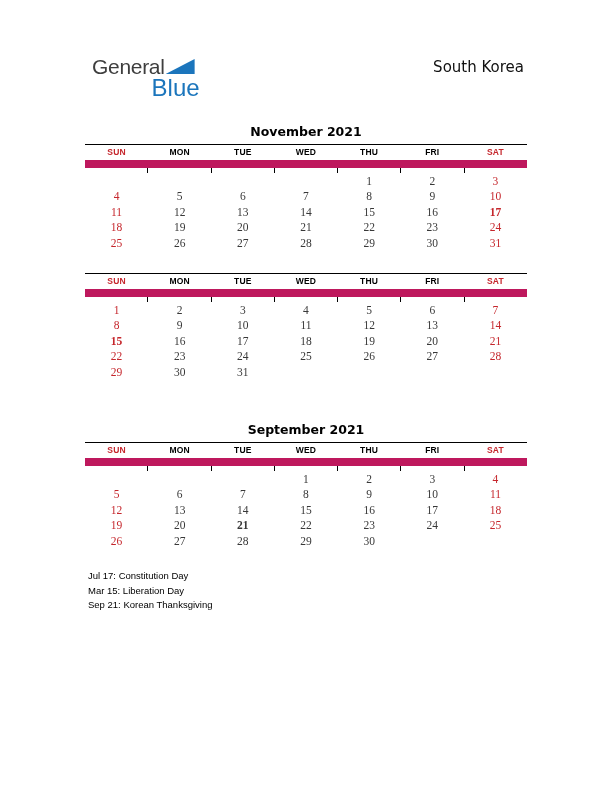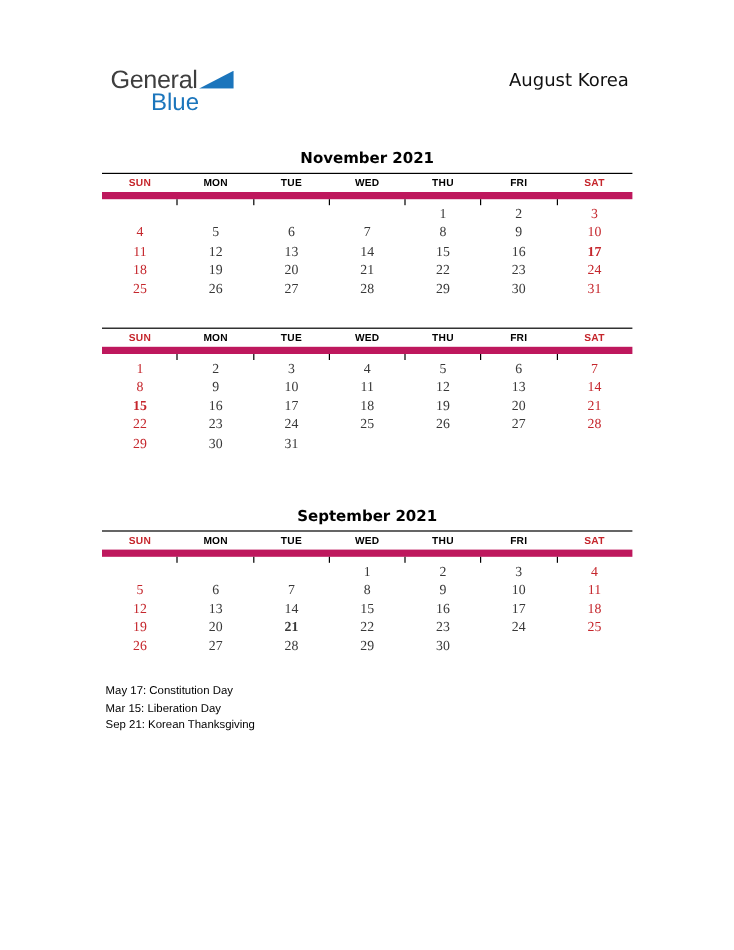--- a/index.html
+++ b/index.html
@@ -14,22 +14,22 @@
   .logo { position:absolute; left:92px; top:56px; }
   .logo-row { display:flex; align-items:flex-end; }
   .logo-general { font-size:21px; line-height:1; color:var(--logo-dark); letter-spacing:-0.3px; }
   .logo-triangle {
     display:inline-block; width:29px; height:15px;
     background:var(--blue);
     clip-path:polygon(0 100%, 100% 0, 100% 100%);
     margin-left:1px; margin-bottom:3px;
   }
   .logo-blue {
-    font-size:20px; line-height:1; color:var(--blue);
-    text-align:center; margin-top:-1px; margin-right:-5px;
+    font-size:24px; line-height:1; color:var(--blue);
+    text-align:right; margin-top:-1px; margin-right:-5px;
   }
 
   
   .titles { position:absolute; right:88px; top:56px; text-align:right; }
   .doc-title {
     font-family:"DejaVu Sans", sans-serif;
     font-size:19px; font-weight:bold; color:#000;
     line-height:1.2; letter-spacing:-0.2px;
   }
   .doc-subtitle {
@@ -38,21 +38,21 @@
   }
 
   
   .month { position:absolute; left:85px; width:442px; }
   .month-title {
     text-align:center; font-family:"DejaVu Sans", sans-serif;
     font-weight:bold; font-size:12.5px; color:#000;
     line-height:15px; margin-bottom:5px;
   }
   .cal-head {
-    display:flex; border-top:1px solid #000; border-bottom:6px solid #be185d;
+    display:flex; border-top:1px solid #000; border-bottom:8px solid #be185d;
     padding:2px 0 3px 0;
     align-items:flex-end;
   }
   .cal-hcell {
     flex:1; text-align:center; font-weight:bold; font-size:8.5px;
     color:#000; letter-spacing:0.2px;
   }
   .cal-hcell.red { color:var(--red); }
   .cal-ticks { display:flex; height:5px; }
   .tick-cell { flex:1; border-right:1.5px solid #000; }
@@ -77,21 +77,21 @@
 
   <div class="logo">
     <div class="logo-row">
       <span class="logo-general">General</span>
       <span class="logo-triangle"></span>
     </div>
     <div class="logo-blue">Blue</div>
   </div>
 
   <div class="titles">
-    <div class="doc-subtitle">August Korea</div>
+    <div class="doc-subtitle">South Korea</div>
   </div>
 
   <section class="month" style="top:124px">
     <div class="month-title">November 2021</div>
     <div class="cal">
         <div class="cal-head">
           <span class="cal-hcell red">SUN</span>
           <span class="cal-hcell">MON</span>
           <span class="cal-hcell">TUE</span>
           <span class="cal-hcell">WED</span>
@@ -287,18 +287,18 @@
           <span class="cal-cell">28</span>
           <span class="cal-cell">29</span>
           <span class="cal-cell">30</span>
           <span class="cal-cell"></span>
           <span class="cal-cell red"></span>
         </div>
       </div>
   </section>
 
   <footer class="notes">
-    <div class="note">May 17: Constitution Day</div>
+    <div class="note">Jul 17: Constitution Day</div>
     <div class="note">Mar 15: Liberation Day</div>
     <div class="note">Sep 21: Korean Thanksgiving</div>
   </footer>
 
 </div>
 
 </body></html>

